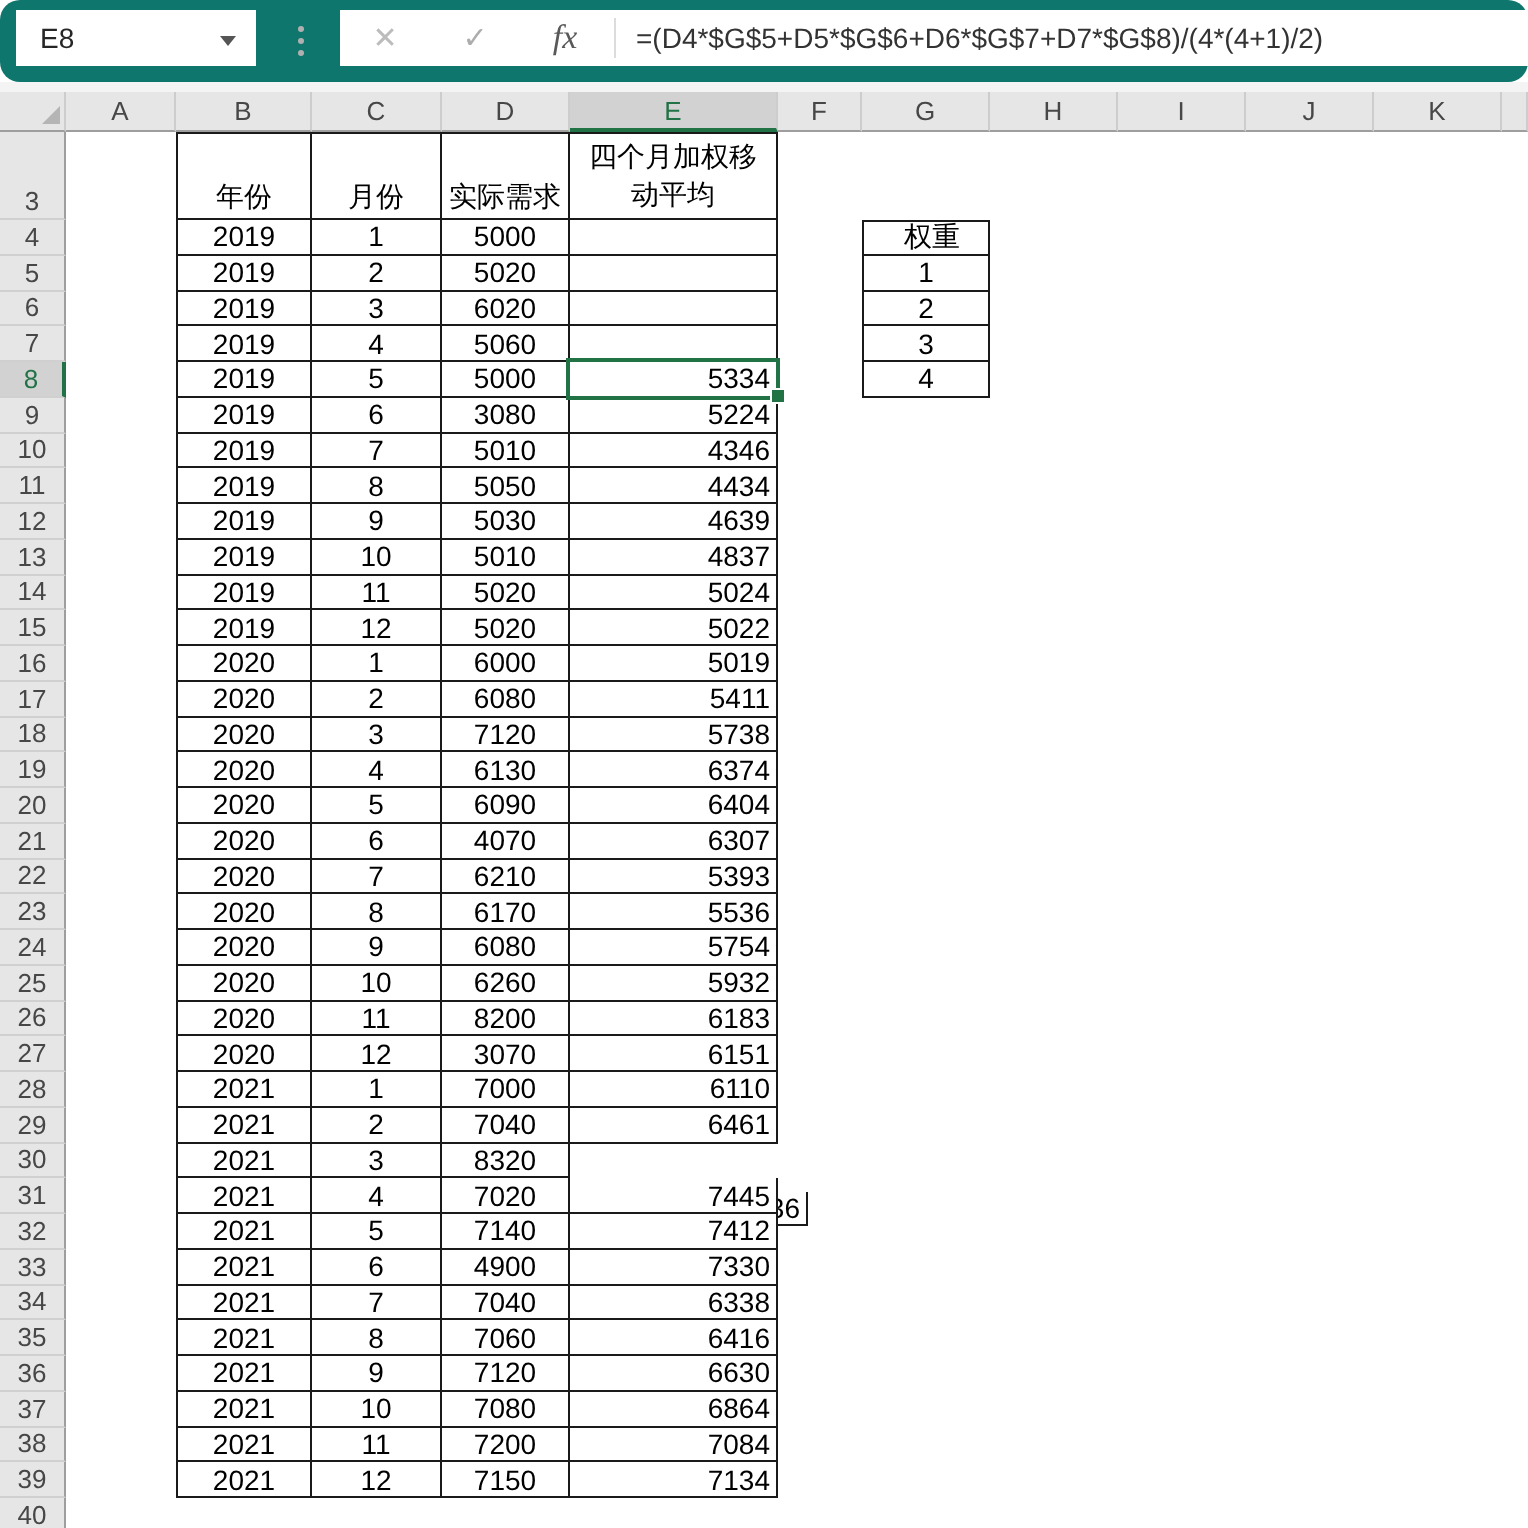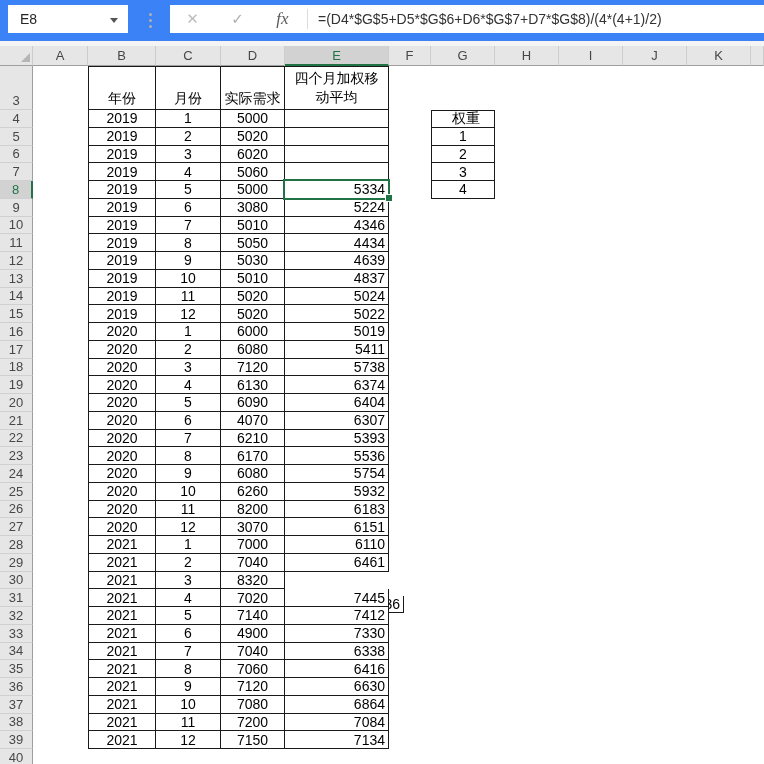--- a/index.html
+++ b/index.html
@@ -3,21 +3,21 @@
 <meta charset="utf-8">
 <style>
   html,body{margin:0;padding:0;}
   body{
     width:764px;height:764px;position:relative;overflow:hidden;
     background:#ffffff;
     font-family:"Liberation Sans","DejaVu Sans",sans-serif;
     -webkit-font-smoothing:antialiased;
   }
   
-  .topbar{position:absolute;left:0;top:0;width:764px;height:41px;background:#3b82f6;}
+  .topbar{position:absolute;left:0;top:0;width:764px;height:41px;background:#0f766e;border-radius:10px;}
   .namebox{position:absolute;left:8px;top:5px;width:120px;height:28px;background:#fff;display:flex;align-items:center;}
   .namebox .val{flex:1;padding-left:12px;font-size:14px;color:#262626;}
   .nb-arrow{width:0;height:0;border:4px solid transparent;border-top:5px solid #555;margin:6px 10px 0 0;}
   .vdots{position:absolute;left:149px;top:13px;display:flex;flex-direction:column;gap:3px;}
   .vdots i{width:3px;height:3px;border-radius:50%;background:#b0b0b0;}
   .fbar{position:absolute;left:170px;top:5px;right:0;height:28px;background:#fff;display:flex;align-items:center;}
   .fb-btn{width:45px;text-align:center;flex:0 0 auto;}
   .fb-x{color:#bcbcbc;font-size:15px;font-weight:bold;}
   .fb-check{color:#adadad;font-size:15px;font-weight:bold;}
   .fb-fx{font-family:"Liberation Serif","DejaVu Serif",serif;font-style:italic;font-size:17px;color:#595959;}

